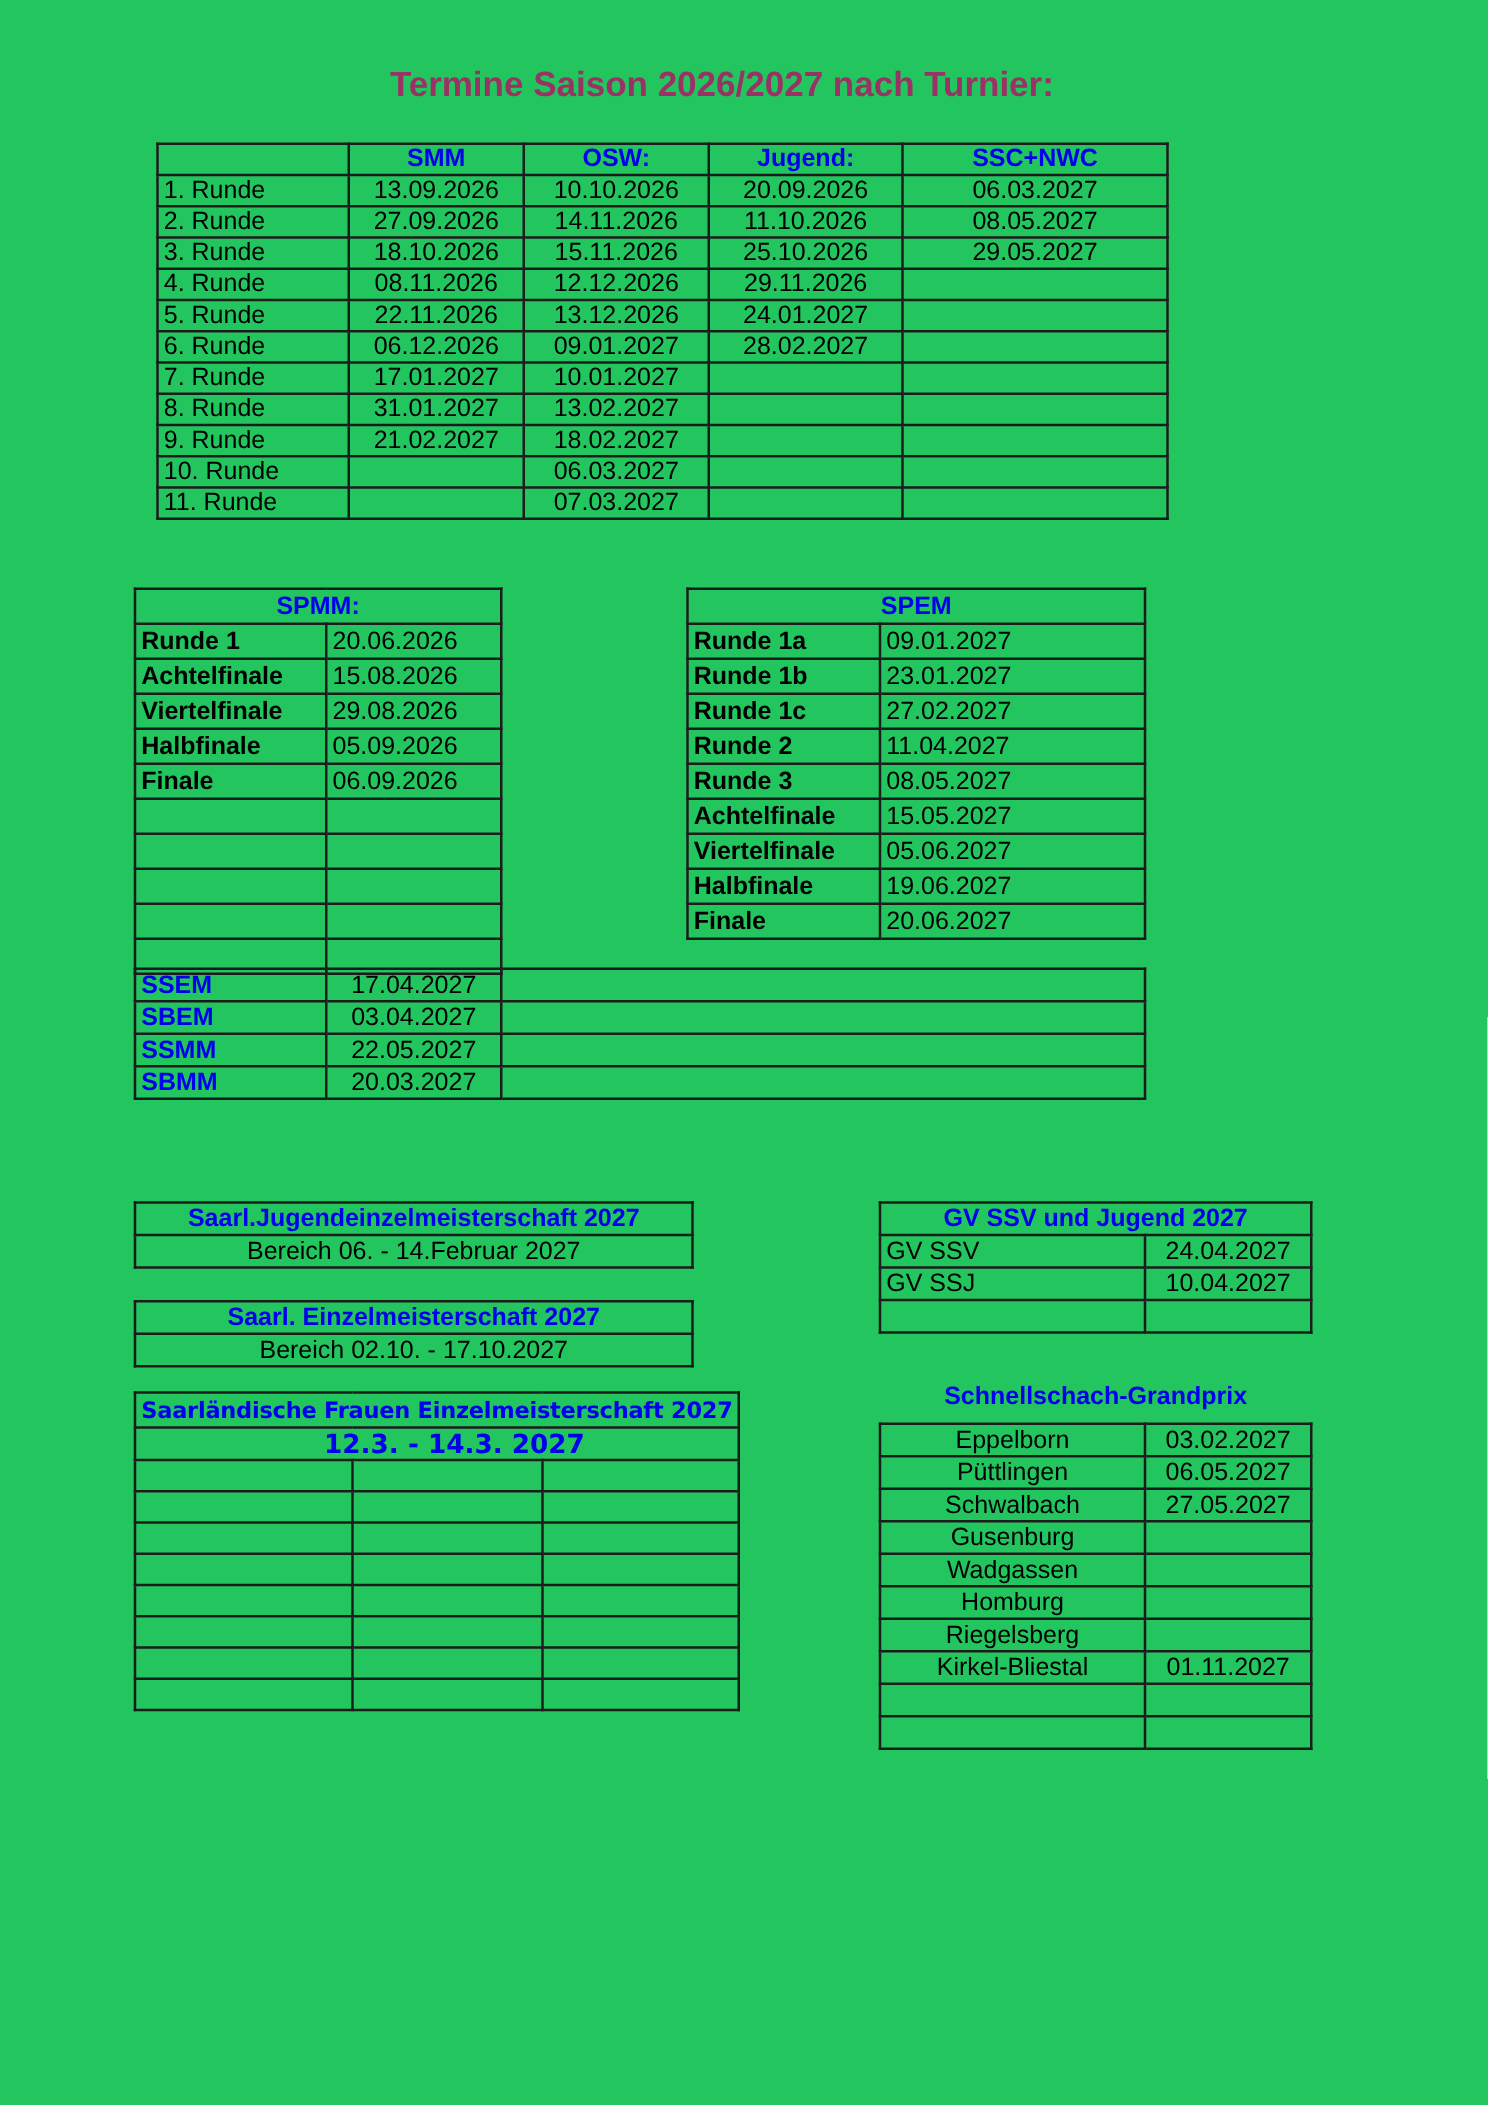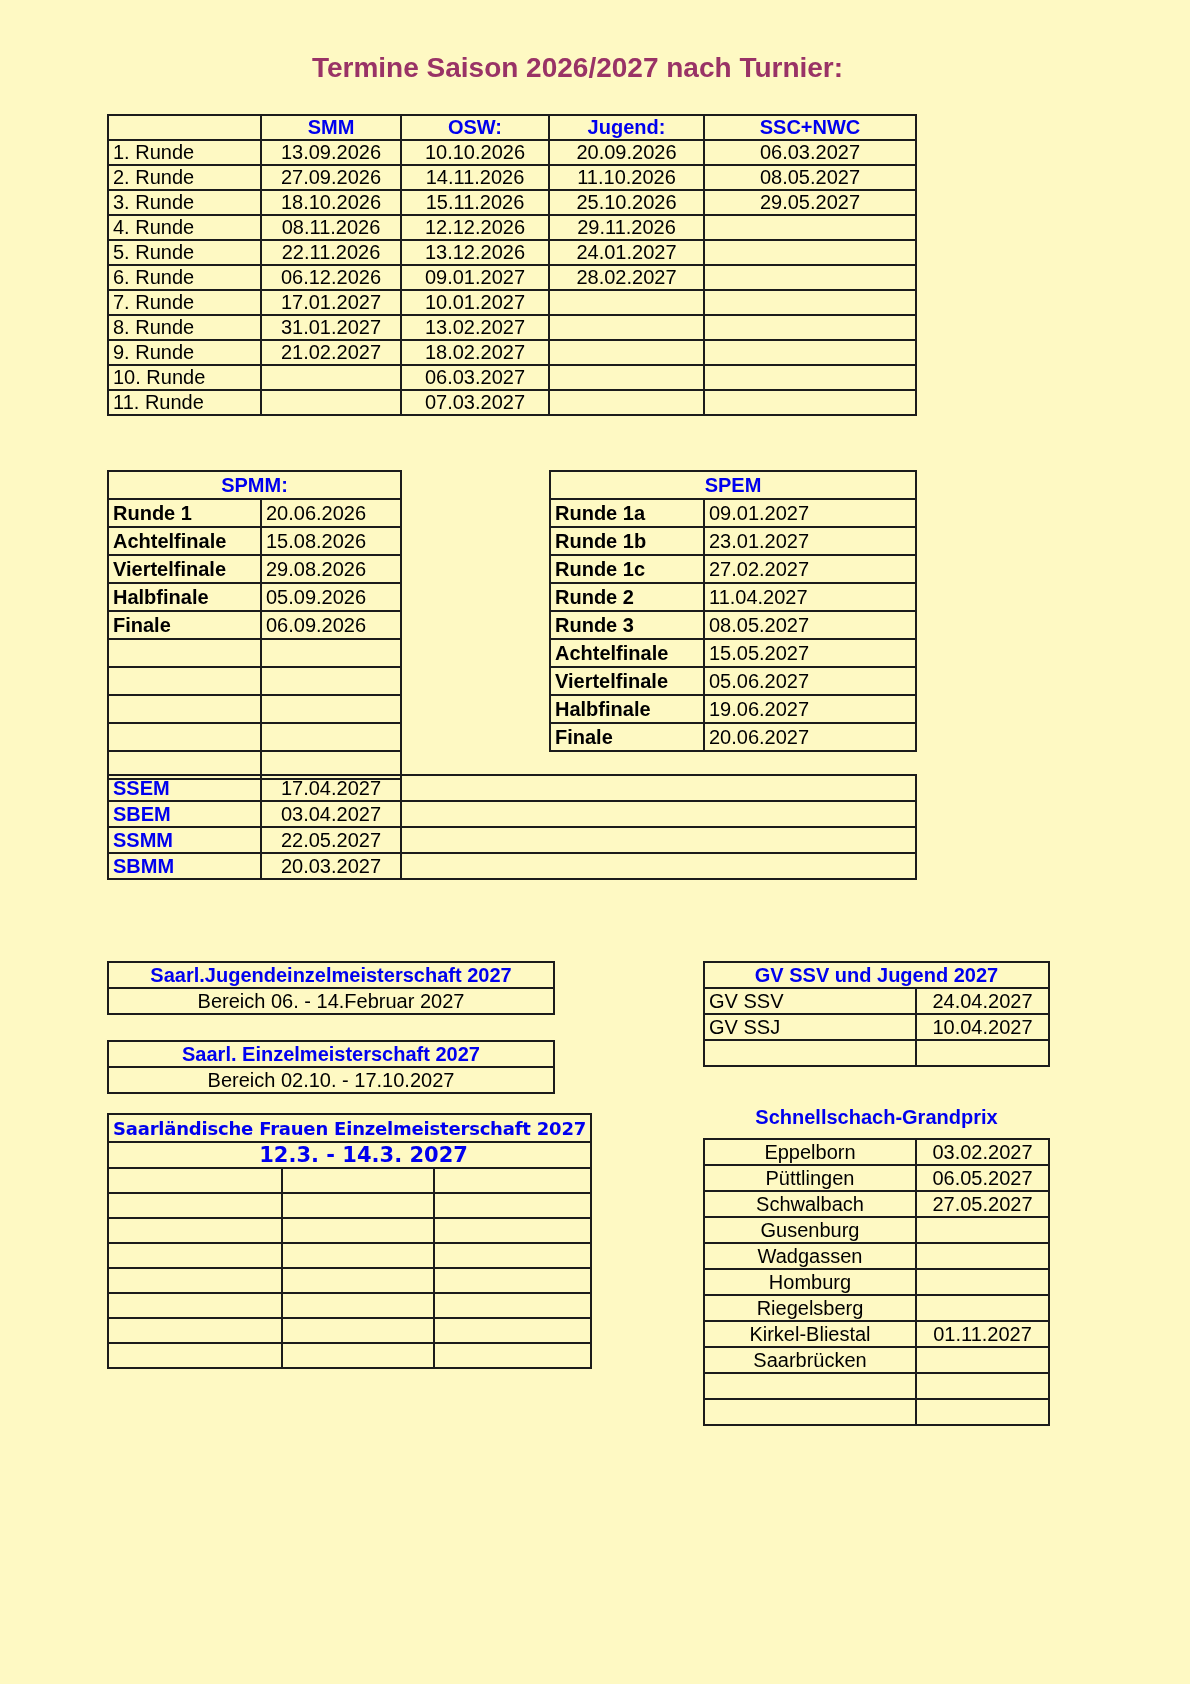--- a/index.html
+++ b/index.html
@@ -1,29 +1,29 @@
 <!DOCTYPE html>
 <html><head>
 <meta charset="utf-8">
 <style>
   html,body{margin:0;padding:0;background:#ffffff;}
-  .page{position:relative;width:1190px;height:1684px;background:#fef9c3;
+  .page{position:relative;width:1190px;height:1684px;background:#22c55e;
         font-family:"Liberation Sans",sans-serif;color:#000;overflow:hidden;}
   .pagetitle{position:absolute;left:107px;top:52px;width:941px;text-align:center;
         font-weight:bold;font-size:28px;color:#993366;}
   .tbl{position:absolute;border-collapse:collapse;table-layout:fixed;}
   .tbl td{border:2px solid #1c1c1c;font-size:20px;padding:0 4px;white-space:nowrap;
         overflow:hidden;vertical-align:middle;}
   .c{text-align:center;}
   .b{font-weight:bold;}
   .hd{color:#0000ee;font-weight:bold;text-align:center;}
   .bluelbl{color:#0000ee;font-weight:bold;}
   .nob{border:none;}
   .dv{font-family:"DejaVu Sans",sans-serif;}
-  #t-main{left:107px;top:114px;} #t-main tr{height:24px;}
+  #t-main{left:125px;top:114px;} #t-main tr{height:24px;}
   #t-spmm{left:107px;top:470px;} #t-spmm tr{height:28px;}
   #t-spem{left:549px;top:470px;border-radius:16px;} #t-spem tr{height:28px;}
   #t-ssem{left:107px;top:774px;} #t-ssem tr{height:26px;}
   #t-jem{left:107px;top:961px;}  #t-jem tr{height:26px;}
   #t-em{left:107px;top:1040px;}  #t-em tr{height:26px;}
   #t-gv{left:703px;top:961px;}   #t-gv tr{height:26px;padding-left:36px;}
   #t-frauen{left:107px;top:1113px;} #t-frauen tr{height:25px;} #t-frauen tr.hrow{height:28px;}
   #t-frauen td.t1{font-size:18px;letter-spacing:-0.2px;}
   #t-frauen td.t2{font-size:21px;padding-left:32px;}
   #t-gp{left:703px;top:1138px;}  #t-gp tr{height:26px;}
@@ -405,24 +405,20 @@
     </tr>
     <tr>
       <td class="c">Riegelsberg</td>
       <td class="c"></td>
     </tr>
     <tr>
       <td class="c">Kirkel-Bliestal</td>
       <td class="c">01.11.2027</td>
     </tr>
     <tr>
-      <td class="c">Saarbrücken</td>
-      <td class="c"></td>
-    </tr>
-    <tr>
       <td></td>
       <td></td>
     </tr>
     <tr>
       <td></td>
       <td></td>
     </tr>
   </tbody>
     </table>
 

